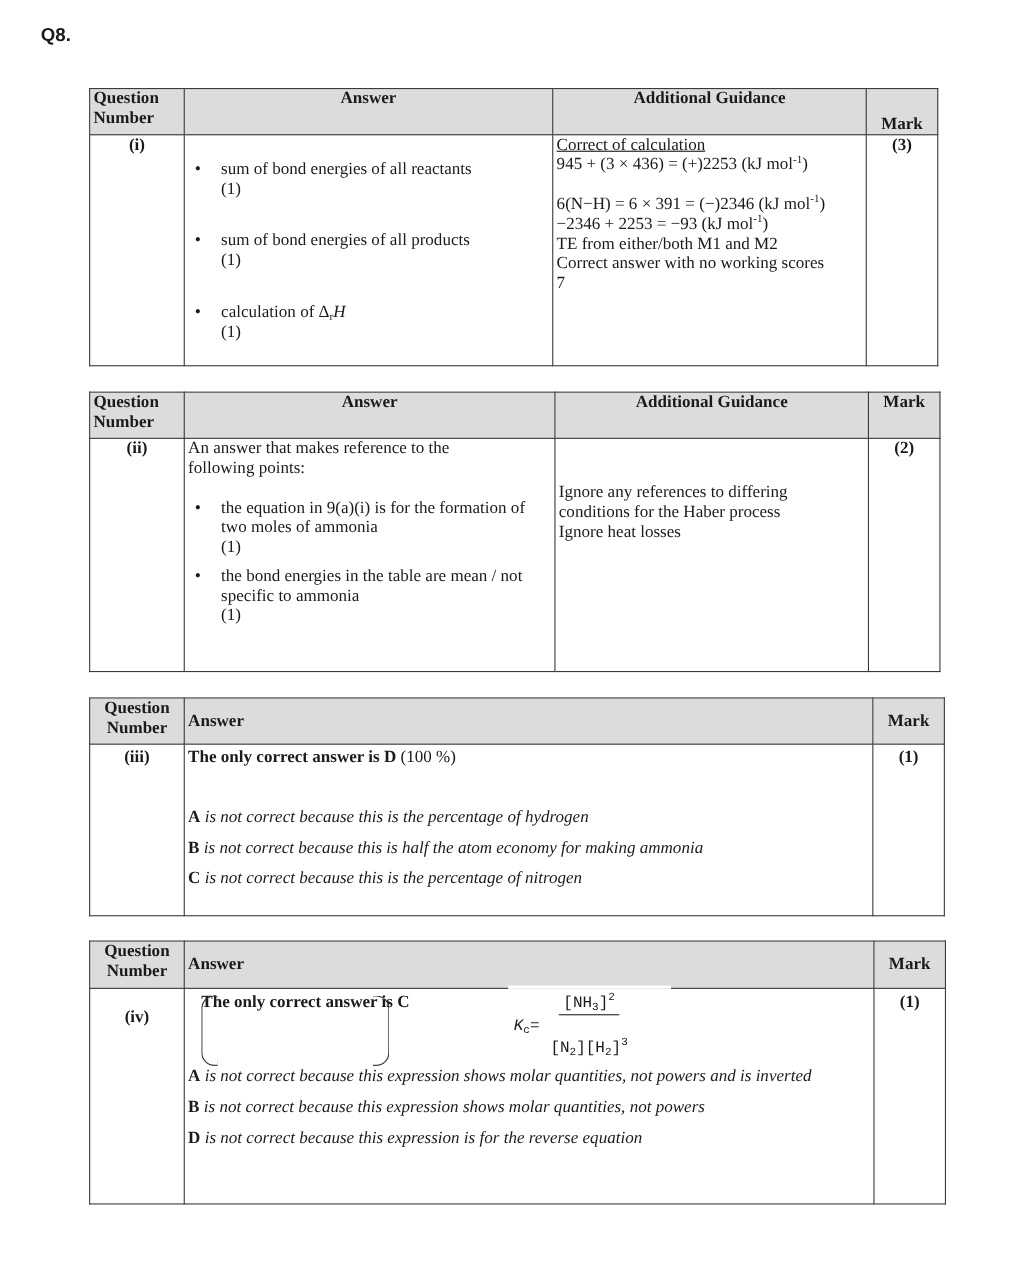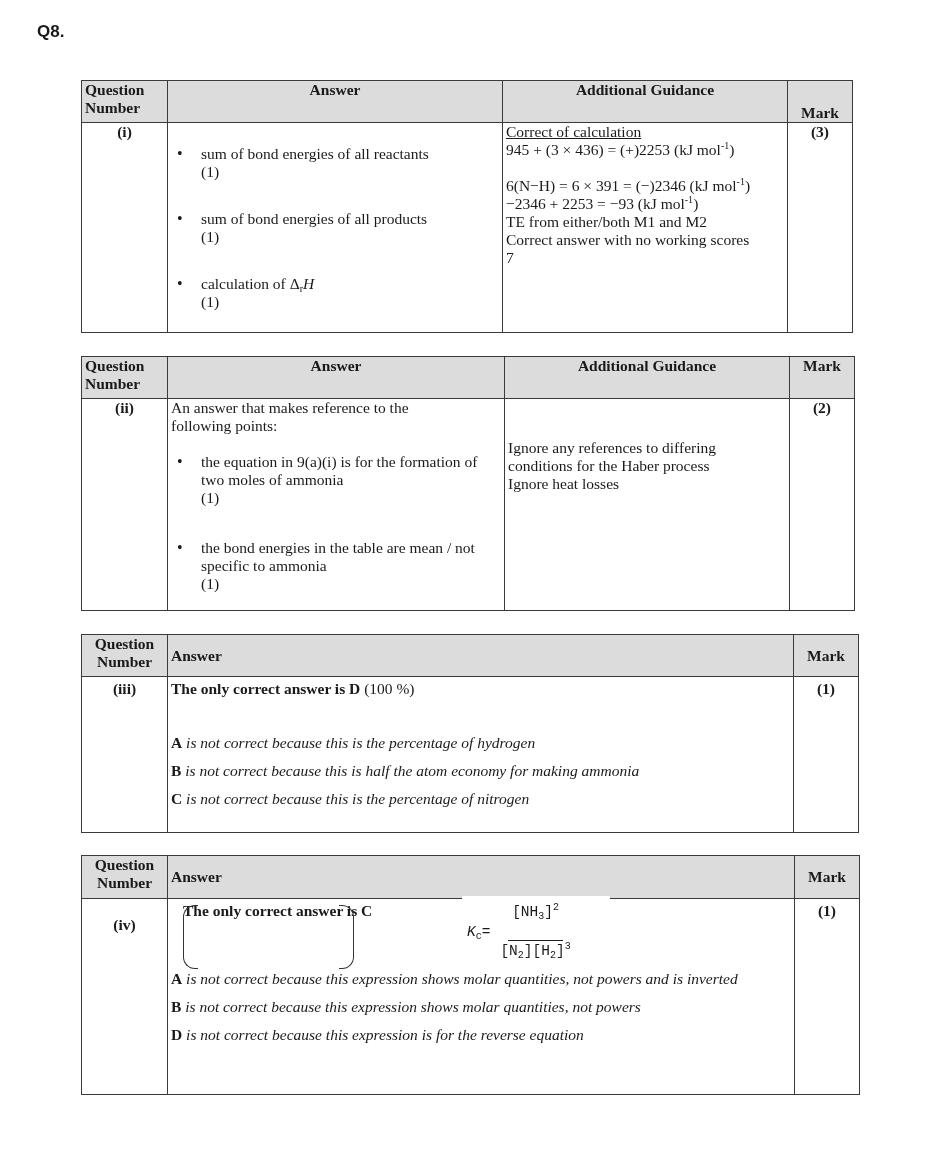--- a/index.html
+++ b/index.html
@@ -21,22 +21,22 @@
   .bullet-list { list-style: none; padding: 0; margin: 0; }
   .bullet-list li { position: relative; padding-left: 30px; }
   .bullet-list li::before { content: "\2022"; position: absolute; left: 6px; top: 0; font-size: 16px; }
   .u { text-decoration: underline; }
   sup { font-size: 10px; line-height: 0; vertical-align: 6px; }
   sub { font-size: 10px; line-height: 0; vertical-align: -3px; }
   .reason { font-style: italic; }
   .reason b { font-style: normal; }
   .kc-wrap { position: absolute; left: 467px; top: 904px; font-family: Liberation Mono, monospace; font-size: 14.5px; display: flex; align-items: center; }
   .kc-frac { display: inline-flex; flex-direction: column; align-items: center; margin-left: 6px; }
-  .kc-num { padding: 0 4px 20px; border-bottom: 1.2px solid #222; }
-  .kc-den { padding: 2px 4px 0; }
+  .kc-num { padding: 0 4px 2px; border-bottom: 1.2px solid #222; }
+  .kc-den { padding: 2px 4px 0; margin-top: 20px; }
   .bracket { position: absolute; border: 1.2px solid #333; width: 14px; height: 62px; }
   .bracket.l { left: 183px; top: 905px; border-right: none; border-radius: 12px 0 0 12px; }
   .bracket.r { left: 339px; top: 905px; border-left: none; border-radius: 0 12px 12px 0; }
   .hide-line { position: absolute; background: #fff; }
 </style>
 </head>
 <body>
 
 <div class="q-title">Q8.</div>
 
@@ -89,21 +89,21 @@
     <th class="center">Answer</th>
     <th class="center">Additional Guidance</th>
     <th class="center">Mark</th>
   </tr>
   <tr style="height:212px;">
     <td class="qnum">(ii)</td>
     <td>
       <div style="width:300px;">An answer that makes reference to the following points:</div>
       <ul class="bullet-list" style="margin-top:18px;">
         <li style="width:300px;"><span>the equation in 9(a)(i) is for the formation of two moles of ammonia</span><br><span>(1)</span></li>
-        <li style="margin-top:32px; width:300px;"><span>the bond energies in the table are mean / not specific to ammonia</span><br><span>(1)</span></li>
+        <li style="margin-top:8px; width:300px;"><span>the bond energies in the table are mean / not specific to ammonia</span><br><span>(1)</span></li>
       </ul>
     </td>
     <td>
       <div style="margin-top:40px; width:260px;">Ignore any references to differing conditions for the Haber process</div>
       <div>Ignore heat losses</div>
     </td>
     <td class="center bold">(2)</td>
   </tr>
 </tbody>
   </table>

